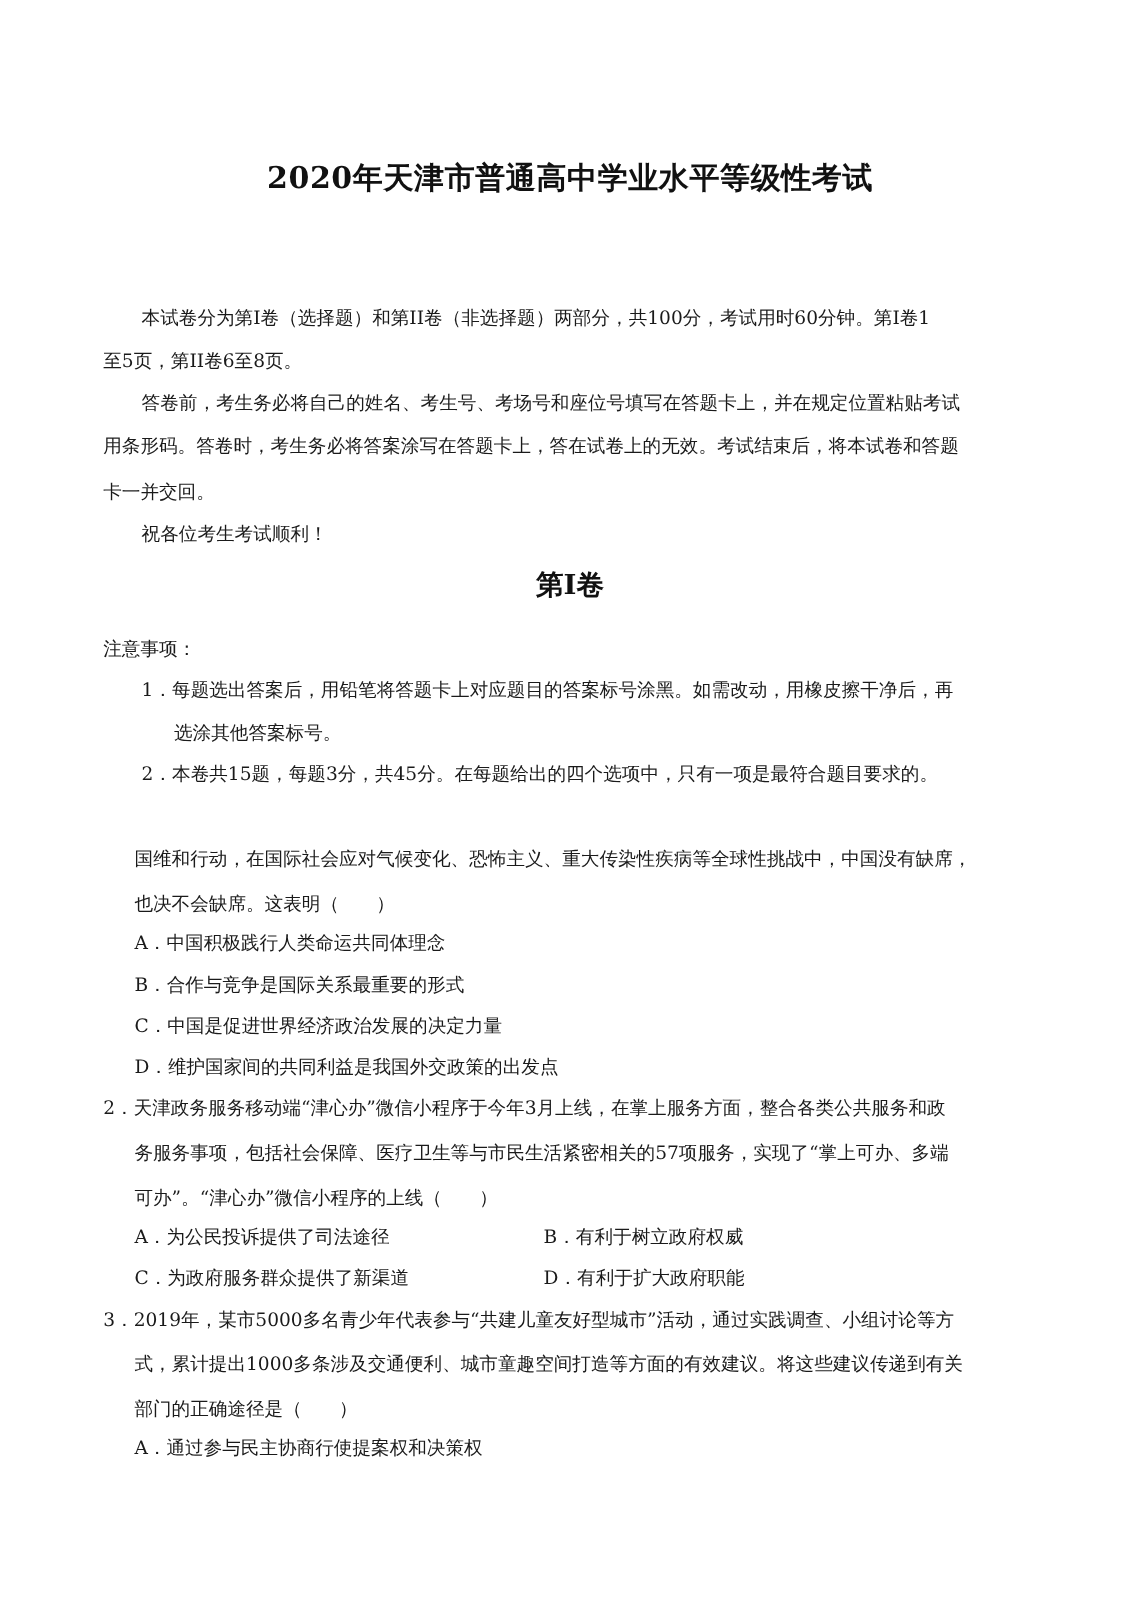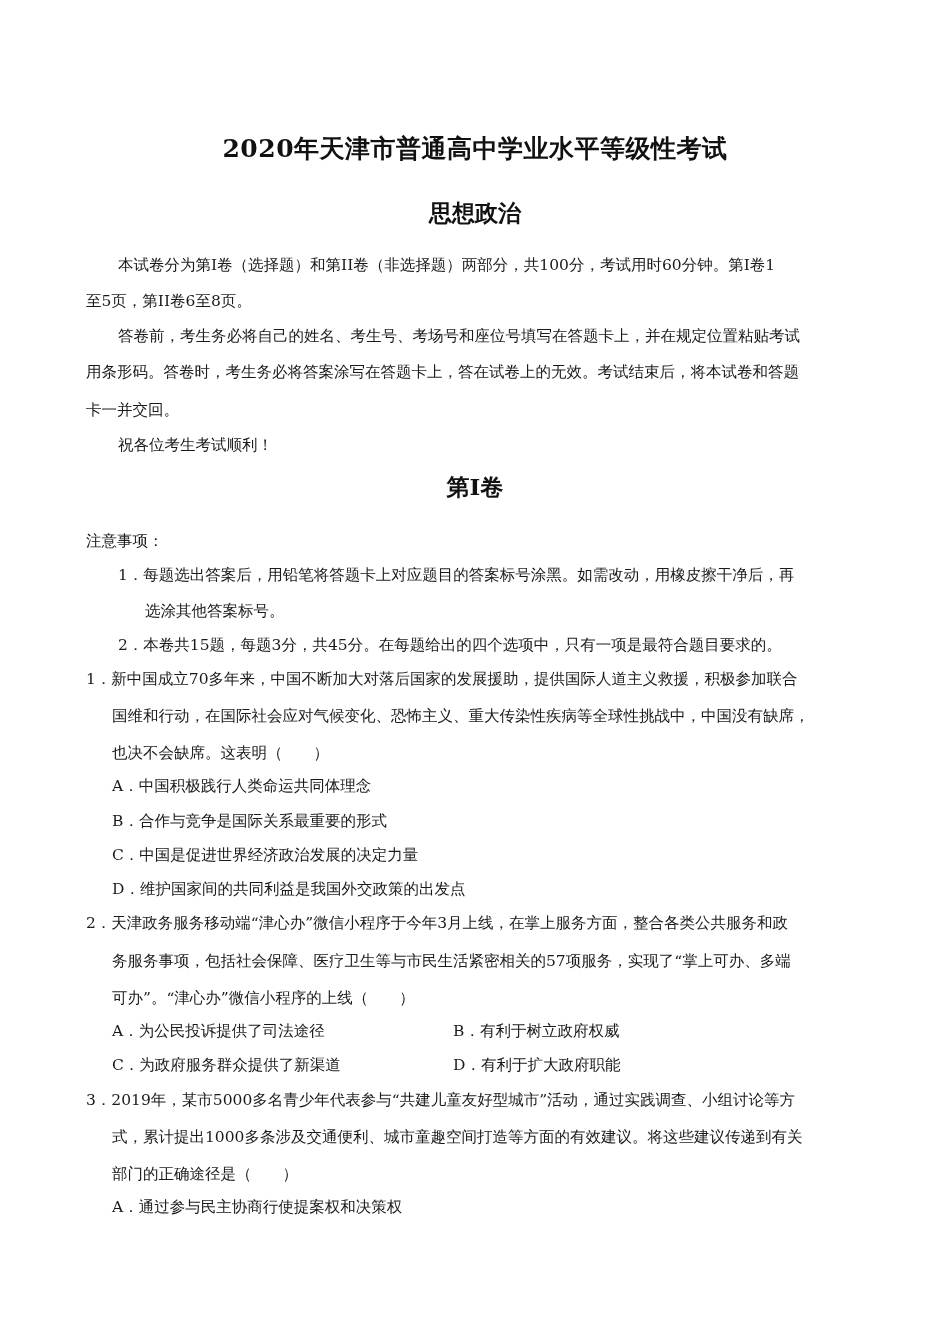--- a/index.html
+++ b/index.html
@@ -20,37 +20,35 @@
       position: absolute; font-size: 15.5px; white-space: nowrap; line-height: 20px; color: #1a1a1a;
     }
     .opt { position: absolute; font-size: 15.5px; white-space: nowrap; line-height: 20px; color: #1a1a1a; }
   </style>
 </head>
 <body>
 
 <div class="page">
 
   <div class="title t1">2020年天津市普通高中学业水平等级性考试</div>
-  <div class="title t2">思想政治</div>
 
   <div class="line" style="left:118px; top:255px;">本试卷分为第I卷（选择题）和第II卷（非选择题）两部分，共100分，考试用时60分钟。第I卷1</div>
   <div class="line" style="left:86px; top:291px;">至5页，第II卷6至8页。</div>
   <div class="line" style="left:118px; top:326px;">答卷前，考生务必将自己的姓名、考生号、考场号和座位号填写在答题卡上，并在规定位置粘贴考试</div>
   <div class="line" style="left:86px; top:362px;">用条形码。答卷时，考生务必将答案涂写在答题卡上，答在试卷上的无效。考试结束后，将本试卷和答题</div>
   <div class="line" style="left:86px; top:400px;">卡一并交回。</div>
   <div class="line" style="left:118px; top:435px;">祝各位考生考试顺利！</div>
 
   <div class="title t3">第I卷</div>
 
   <div class="line" style="left:86px; top:531px;">注意事项：</div>
   <div class="line" style="left:118px; top:565px;">1．每题选出答案后，用铅笔将答题卡上对应题目的答案标号涂黑。如需改动，用橡皮擦干净后，再</div>
   <div class="line" style="left:145px; top:601px;">选涂其他答案标号。</div>
   <div class="line" style="left:118px; top:635px;">2．本卷共15题，每题3分，共45分。在每题给出的四个选项中，只有一项是最符合题目要求的。</div>
 
-  <div class="line" style="left:86px; top:669px;">1．新中国成立70多年来，中国不断加大对落后国家的发展援助，提供国际人道主义救援，积极参加联合</div>
   <div class="line" style="left:112px; top:706px;">国维和行动，在国际社会应对气候变化、恐怖主义、重大传染性疾病等全球性挑战中，中国没有缺席，</div>
   <div class="line" style="left:112px; top:743px;">也决不会缺席。这表明（　　）</div>
   <div class="opt" style="left:112px; top:776px;">A．中国积极践行人类命运共同体理念</div>
   <div class="opt" style="left:112px; top:811px;">B．合作与竞争是国际关系最重要的形式</div>
   <div class="opt" style="left:112px; top:845px;">C．中国是促进世界经济政治发展的决定力量</div>
   <div class="opt" style="left:112px; top:879px;">D．维护国家间的共同利益是我国外交政策的出发点</div>
 
   <div class="line" style="left:86px; top:913px;">2．天津政务服务移动端“津心办”微信小程序于今年3月上线，在掌上服务方面，整合各类公共服务和政</div>
   <div class="line" style="left:112px; top:951px;">务服务事项，包括社会保障、医疗卫生等与市民生活紧密相关的57项服务，实现了“掌上可办、多端</div>
   <div class="line" style="left:112px; top:988px;">可办”。“津心办”微信小程序的上线（　　）</div>

